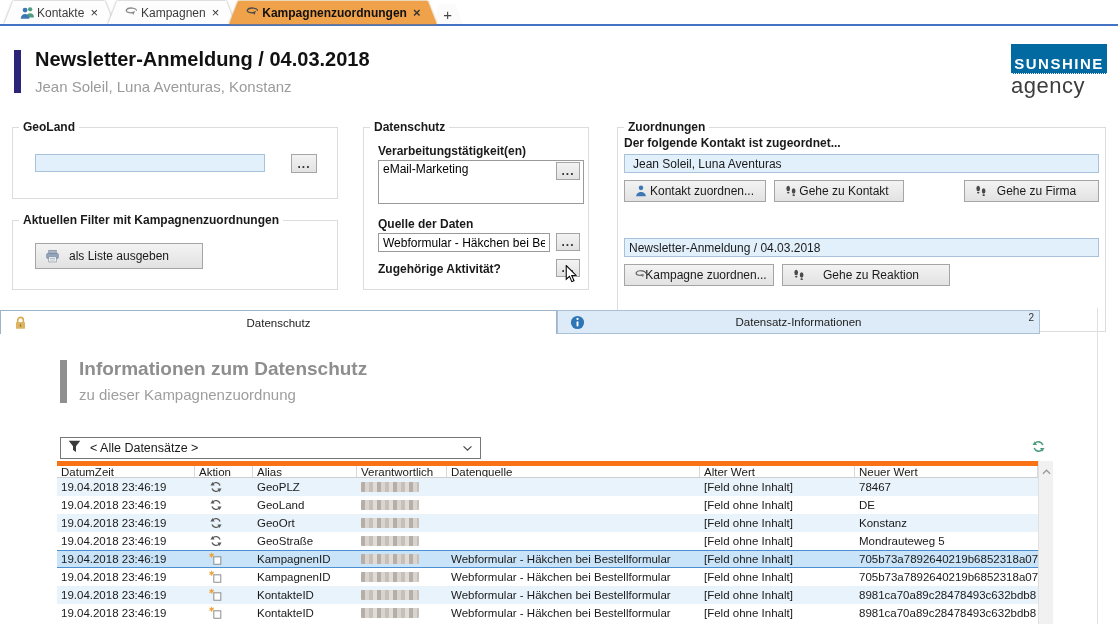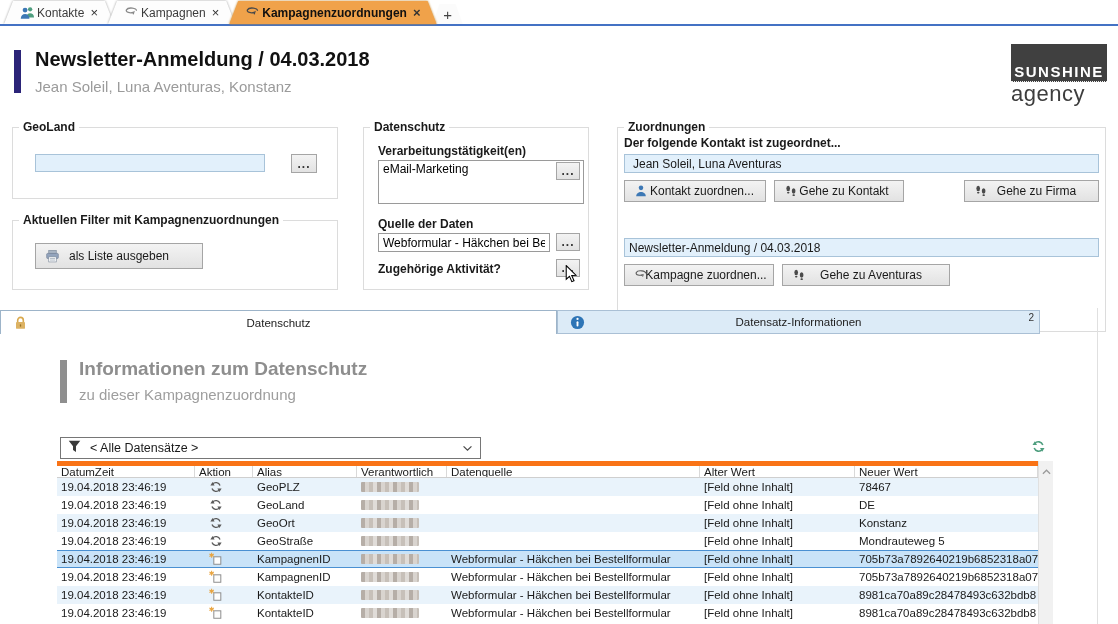--- a/index.html
+++ b/index.html
@@ -20,22 +20,22 @@
   .tab .ticon { display:inline-flex; width:15px; height:15px; }
   .newtab { height:20px; width:30px; margin-left:2px; clip-path:polygon(7px 0, calc(100% - 7px) 0, 100% 100%, 0 100%);
             background:#fbfbfb; display:flex; align-items:center; justify-content:center;
             font-size:15px; color:#444; filter:drop-shadow(0 0 1px #aaa); }
 
   
   .title-accent { position:absolute; left:14px; top:50px; width:7px; height:43px; background:#2b2478; }
   .page-title { position:absolute; left:35px; top:48px; font-size:20px; font-weight:bold; color:#111; }
   .page-subtitle { position:absolute; left:35px; top:78px; font-size:15px; color:#9b9b9b; }
   .logo { position:absolute; left:1011px; top:44px; width:96px; }
-  .logo-top { background:#404040; color:#fff; font-weight:bold; font-size:15px; letter-spacing:1.5px;
-              padding:19px 3px 1px 3px; text-align:center; border-bottom:1px dotted #efefef; }
+  .logo-top { background:#0369a1; color:#fff; font-weight:bold; font-size:15px; letter-spacing:1.5px;
+              padding:11px 3px 1px 3px; text-align:center; border-bottom:1px dotted #efefef; }
   .logo-bottom { color:#3d3d3d; font-size:22px; line-height:23px; letter-spacing:.5px; }
 
   
   .gbox { position:absolute; border:1px solid #dcdcdc; background:#fff; }
   .gbox > .legend { position:absolute; top:-8px; left:6px; background:#fff; padding:0 4px; font-weight:bold; font-size:12px; white-space:nowrap; }
   .blab { position:absolute; font-weight:bold; font-size:12px; white-space:nowrap; }
   .bluefield { position:absolute; background:#e2f0fb; border:1px solid #a8c3d9; font-size:12px; padding:1px 4px;
                display:flex; align-items:center; white-space:nowrap; overflow:hidden; }
   .whitefield { position:absolute; background:#fff; border:1px solid #9a9a9a; font-size:12px; padding:1px 4px;
                 font-family:"Liberation Sans",sans-serif; white-space:nowrap; overflow:hidden; resize:none; }
@@ -243,21 +243,21 @@
     </div>
     <div class="btn" style="left:164px; top:136px; width:168px; height:22px;">
       <span class="bicon">
         <svg viewBox="0 0 16 16" width="14" height="14" fill="#4a4a4a">
             <ellipse cx="4.8" cy="5" rx="2.1" ry="3.1"></ellipse>
             <rect x="3.5" y="8.8" width="2.7" height="2" rx="1"></rect>
             <ellipse cx="11" cy="8" rx="2.1" ry="3.1"></ellipse>
             <rect x="9.7" y="11.8" width="2.7" height="2" rx="1"></rect>
           </svg>
       </span>
-      <span style="margin-left:10px;">Gehe zu Aventuras</span>
+      <span style="margin-left:10px;">Gehe zu Reaktion</span>
     </div>
   </div>
 
   <div class="subtab subtab1">
     <span class="sticon">
       <svg viewBox="0 0 16 16" width="15" height="16">
           <path d="M5 8V5a3 3 0 0 1 6 0v3" fill="none" stroke="#d9a94e" stroke-width="1.7"></path>
           <rect x="3.2" y="7" width="9.6" height="7.2" rx="1" fill="#dcb263"></rect>
           <rect x="7.3" y="9.3" width="1.4" height="2.6" rx=".7" fill="#9a7426"></rect>
         </svg>

